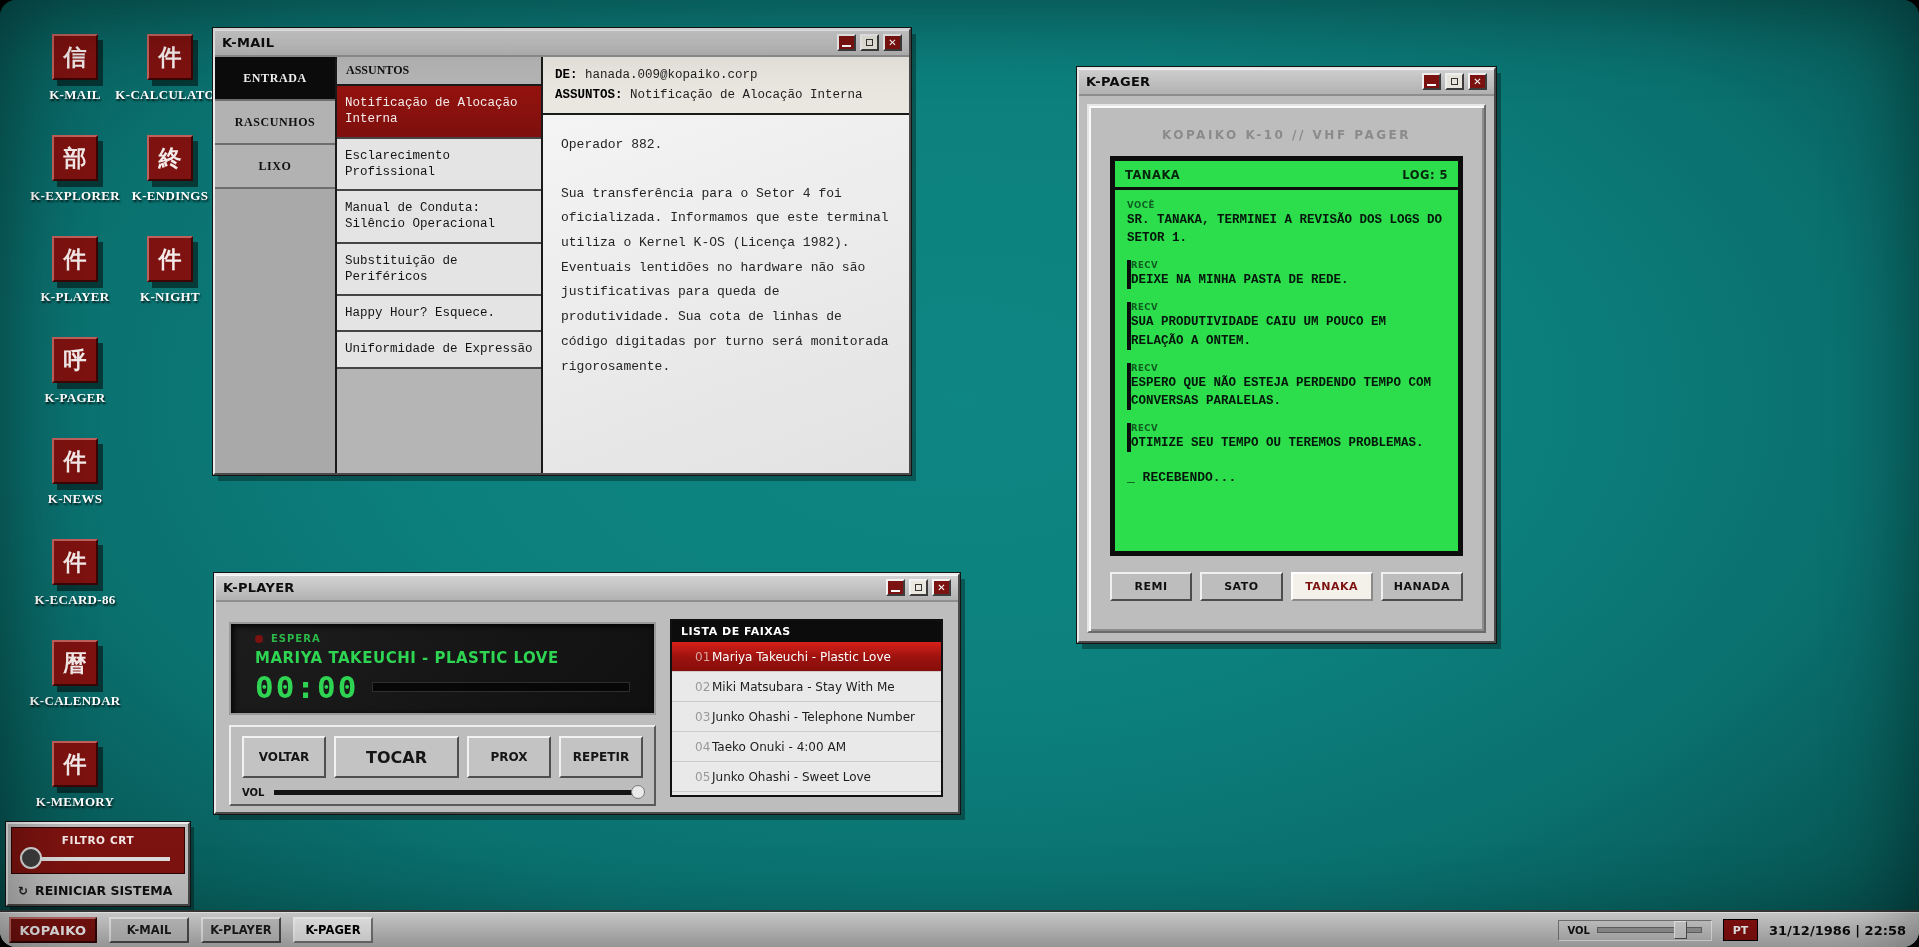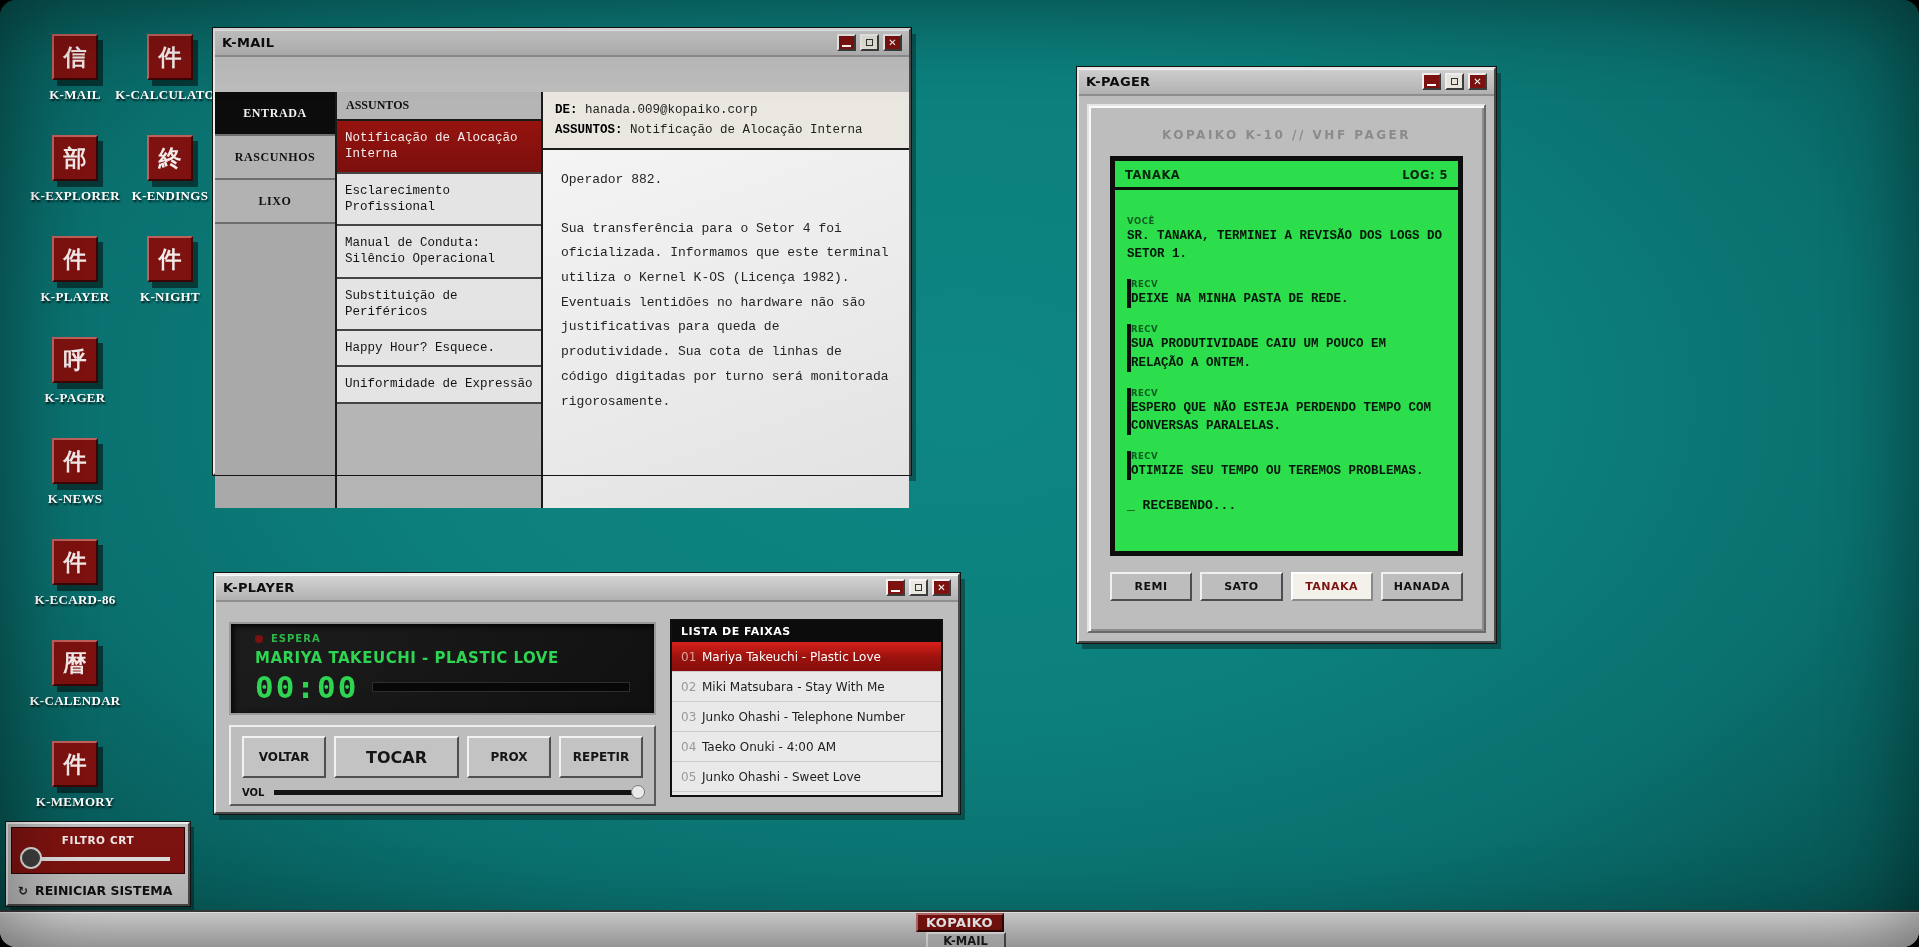--- a/index.html
+++ b/index.html
@@ -32,21 +32,21 @@
   .win-buttons { margin-left:auto; display:flex; gap:4px; }
   .wbtn { width:19px; height:17px; border:2px solid; border-color:#f2f2f2 #3c3c3c #3c3c3c #f2f2f2;
     display:flex; align-items:center; justify-content:center; position:relative; cursor:pointer; }
   .wbtn.red { background:#7d1310; color:#fff; font:bold 10px "DejaVu Sans",sans-serif; }
   .wbtn.beige { background:#eae8de; }
   .min-bar { position:absolute; bottom:2px; left:3px; width:9px; height:2px; background:#fff; }
   .max-sq { width:7px; height:7px; border:1px solid #333; background:transparent; }
 
   
   #kmail { left:213px; top:28px; width:698px; height:447px; }
-  .mail-body-wrap { display:flex; height:calc(100% - 27px);margin-top:35px; }
+  .mail-body-wrap { display:flex; height:calc(100% - 27px); }
   .folders { width:122px; background:#a9a9a9; border-right:2px solid #1a1a1a; }
   .folder { height:44px; display:flex; align-items:center; justify-content:center;
     font:bold 12px "Liberation Serif", serif; letter-spacing:0.6px; color:#111;
     background:#b2b2b2; border-bottom:2px solid #6e6e6e; cursor:pointer; }
   .folder.active { background:#0c0c0c; color:#f2f2f2; }
   .subjects { width:206px; border-right:2px solid #1a1a1a; background:#b5b5b5; overflow:hidden; }
   .subjects-header { height:29px; display:flex; align-items:center; padding-left:9px;
     font:bold 12px "Liberation Serif", serif; color:#111; border-bottom:2px solid #1a1a1a; }
   .subject { padding:9px 8px; font:12.5px/1.3 "Liberation Mono", monospace; color:#141414;
     background:#e4e4e4; border-bottom:2px solid #454545; cursor:pointer; }
@@ -63,21 +63,21 @@
   #kpager { left:1077px; top:67px; width:419px; height:576px; }
   .pager-panel { margin:8px; height:calc(100% - 27px - 16px); background:#bdbdbd;
     border:2px solid; border-color:#e6e6e6 #6a6a6a #6a6a6a #e6e6e6; box-shadow:inset 2px 2px 0 #fafafa, inset -2px -2px 0 #8d8d8d; }
   .pager-device-title { text-align:center; margin-top:22px; font:bold 12px "DejaVu Sans",sans-serif;
     color:#8b8b8b; letter-spacing:2.5px; }
   .pager-crt { margin:14px 21px 0 21px; height:400px; background:#2cdd4c; border:5px solid #0d0d0d;
     overflow:hidden; }
   .crt-head { display:flex; justify-content:space-between; align-items:center; padding:7px 10px 5px 10px;
     border-bottom:3px solid #0d0d0d; font:bold 11.5px "DejaVu Sans",sans-serif; color:#06250c; letter-spacing:0.5px;}
   .crt-msgs { padding:10px 12px; }
-  .pmsg { margin-bottom:13px;margin-top:16px; }
+  .pmsg { margin-bottom:13px; }
   .pmsg.recv { border-left:4px solid #0c0c0c; }
   .pmsg .tag { font:bold 8.5px "DejaVu Sans",sans-serif; color:#0e5c20; letter-spacing:0.5px; margin-bottom:1px; }
   .pmsg .txt { font:bold 12.5px/1.45 "Liberation Mono", monospace; color:#04160a; }
   .crt-receiving { margin-top:18px; font:bold 13px "Liberation Mono", monospace; color:#04160a; }
   .pager-btns { display:flex; gap:8px; margin:16px 21px 0 21px; }
   .pbtn { flex:1; height:29px; background:#bdbdbd; border:2px solid; border-color:#f0f0f0 #4c4c4c #4c4c4c #f0f0f0;
     display:flex; align-items:center; justify-content:center; font:bold 11px "DejaVu Sans",sans-serif; color:#101010;
     letter-spacing:0.5px; cursor:pointer; }
   .pbtn.active { background:#f3f1ea; color:#7d1310; border-color:#ffffff #8a8a8a #8a8a8a #ffffff; }
 
@@ -104,21 +104,21 @@
   .pl-vol-label { font:bold 10px "DejaVu Sans",sans-serif; color:#111; }
   .pl-vol-track { flex:1; height:5px; background:#141414; position:relative; }
   .pl-vol-handle { position:absolute; right:-2px; top:-5px; width:14px; height:14px; border-radius:50%;
     background:#e9e9e9; border:1px solid #7a7a7a; }
   .tracklist { position:absolute; left:454px; top:44px; width:273px; height:178px;
     border:2px solid #101010; background:#e9e9e9; overflow:hidden; }
   .tracklist-header { background:#0c0c0c; color:#fff; font:bold 11px "DejaVu Sans",sans-serif;
     letter-spacing:0.5px; padding:4px 9px; }
   .trow { height:30px; display:flex; align-items:center; background:#e9e9e9; border-bottom:1px solid #cccccc;
     font:12px "DejaVu Sans",sans-serif; cursor:pointer; }
-  .trow .tnum { width:30px; padding-left:9px; color:#999; }
+  .trow .tnum { width:40px; padding-left:23px; color:#999; }
   .trow .ttitle { color:#1c1c1c; }
   .trow.selected { background:linear-gradient(180deg,#d7201a 0%, #9a120e 55%, #870e0b 100%); }
   .trow.selected .tnum { color:#d8a49e; }
   .trow.selected .ttitle { color:#fff; }
 
   
   #crt-panel { position:absolute; left:6px; top:822px; width:184px; height:84px; background:#bdbdbd;
     border:2px solid; border-color:#ececec #4a4a4a #4a4a4a #ececec; outline:1px solid #141414;
     box-shadow:4px 5px 0 rgba(0,0,0,0.35); }
   .crt-red { margin:3px; height:47px; background:#7d1310; border:1px solid #2c0403; position:relative; }
@@ -127,21 +127,21 @@
   .crt-slider-track { position:absolute; left:14px; right:14px; top:29px; height:4px; background:#dcdcdc; }
   .crt-slider-handle { position:absolute; left:8px; top:19px; width:22px; height:22px; border-radius:50%;
     background:#3e3e3e; border:2px solid #dcdcdc; cursor:pointer; }
   .crt-restart { display:flex; align-items:center; gap:7px; padding:6px 10px;
     font:bold 12.5px "DejaVu Sans",sans-serif; color:#101010; cursor:pointer; }
   .crt-restart .ricon { font-size:12px; color:#222; }
 
   
   #taskbar { position:absolute; left:0; right:0; bottom:0; height:35px;
     background:linear-gradient(#dadada,#bfbfbf); border-top:1px solid #f6f6f6;
-    box-shadow:0 -2px 0 #3a3a3a; display:flex; align-items:center; padding:0 9px;flex-direction:column; }
+    box-shadow:0 -2px 0 #3a3a3a; display:flex; align-items:center; padding:0 9px; }
   .tb-btn { height:26px; display:flex; align-items:center; justify-content:center; cursor:pointer; }
   .tb-start { width:88px; background:#7d1310; color:#fff; font:bold 13px "DejaVu Sans",sans-serif;
     border:2px solid; border-color:#c4716e #340505 #340505 #c4716e; letter-spacing:0.4px; }
   .tb-task { width:80px; margin-left:12px; background:#c6c6c6; border:2px solid;
     border-color:#f2f2f2 #4f4f4f #4f4f4f #f2f2f2; font:bold 11.5px "DejaVu Sans",sans-serif; color:#1c1c1c; }
   .tb-task.active { background:#f5f5f5; border-color:#ffffff #7a7a7a #7a7a7a #ffffff; color:#000; }
   .tb-right { margin-left:auto; display:flex; align-items:center; gap:11px; }
   .tb-volwrap { display:flex; align-items:center; gap:7px; padding:4px 9px;
     border:1px solid; border-color:#7d7d7d #f4f4f4 #f4f4f4 #7d7d7d; }
   .tb-vol-label { font:bold 10px "DejaVu Sans",sans-serif; color:#111; }

